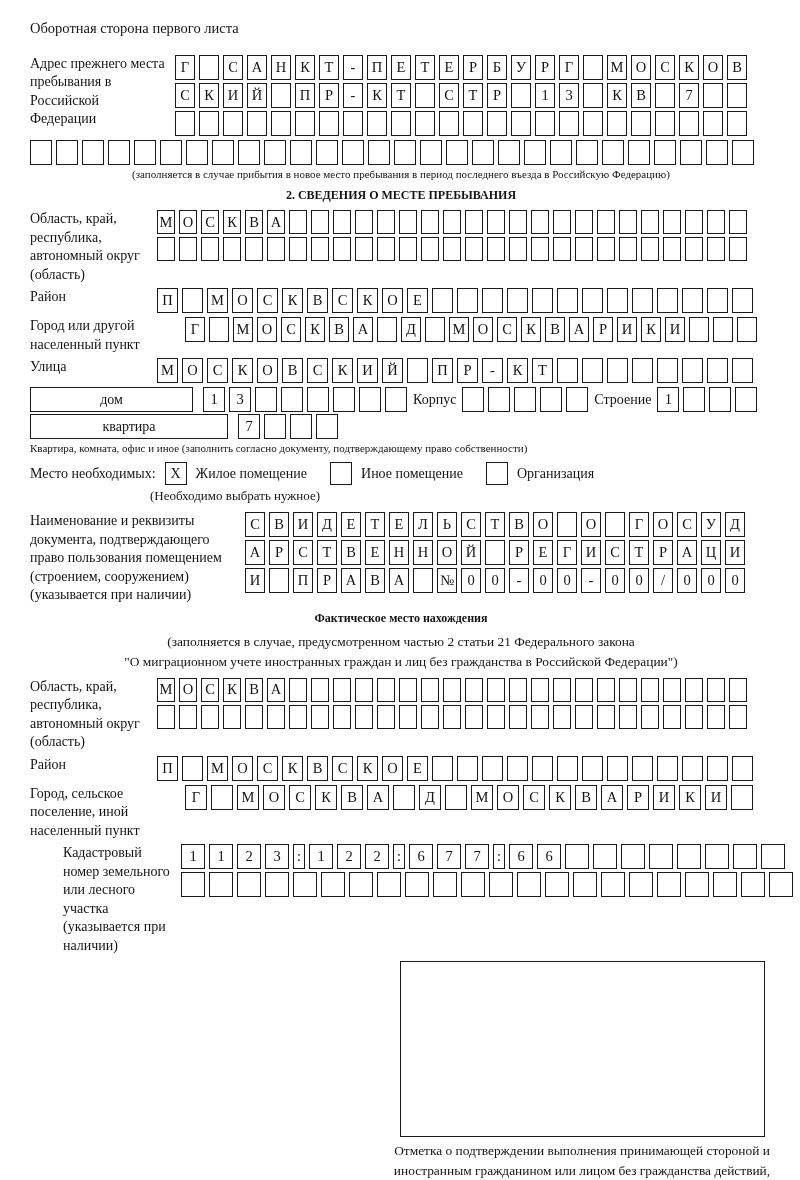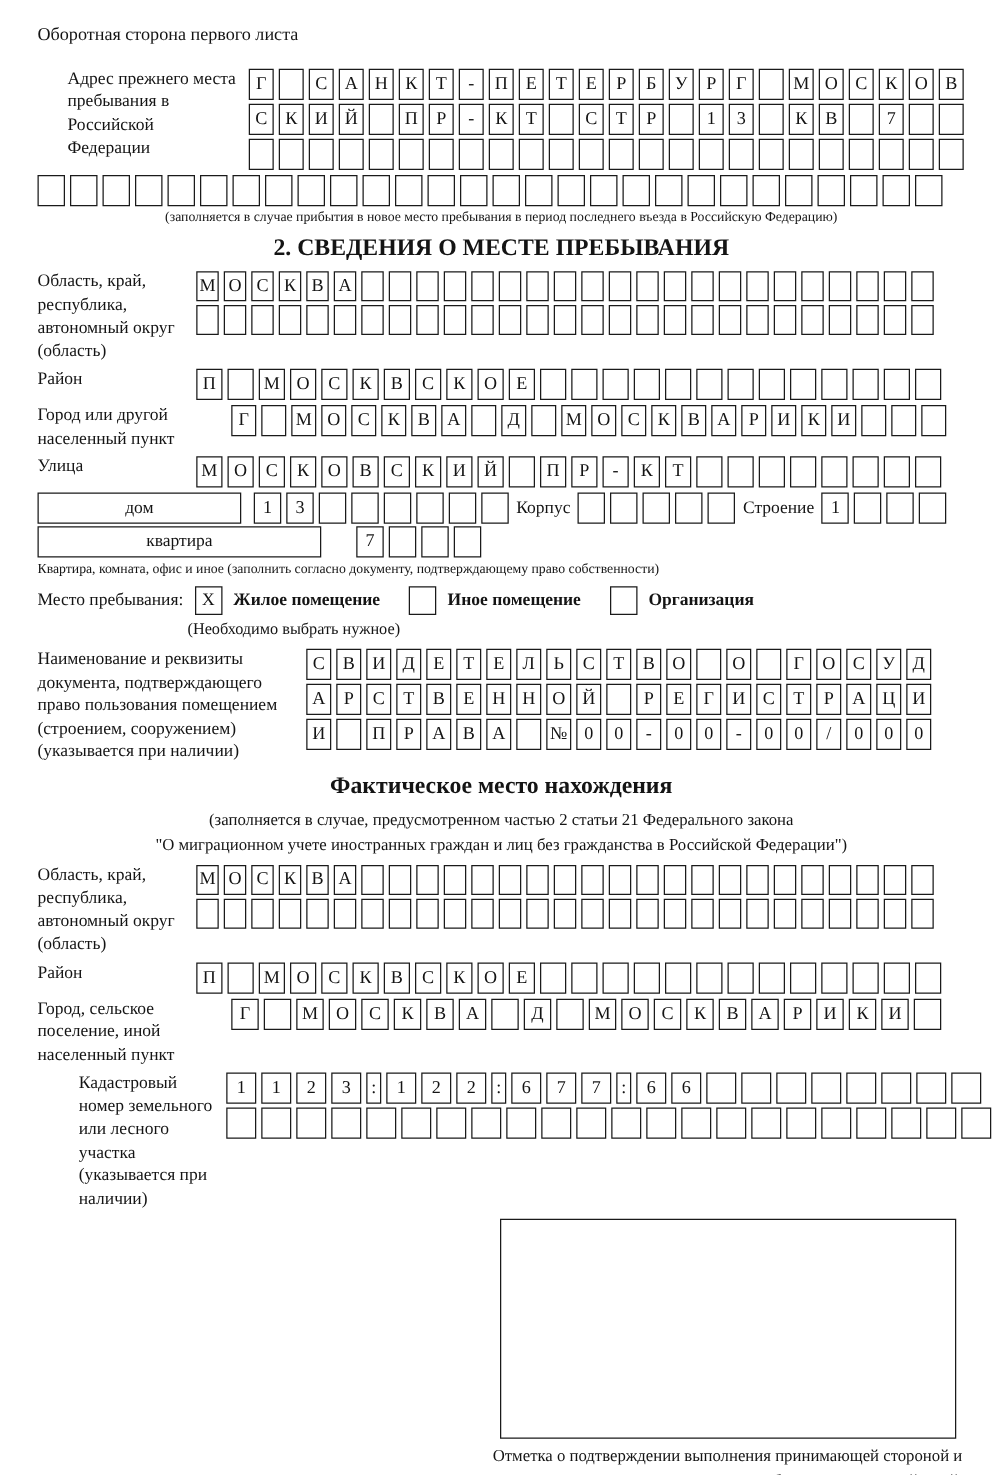--- a/index.html
+++ b/index.html
@@ -5,48 +5,48 @@
   html,body{margin:0;padding:0;background:#fff;}
   .page{
     width:800px;min-height:1180px;box-sizing:border-box;
     padding:10px 28px 8px 30px;background:#fff;color:#141414;
     font-family:"Liberation Serif","DejaVu Serif",serif;
     position:relative;overflow:hidden;
   }
   .header-note{font-size:14.5px;margin:10px 6px 18px 0;}
   .frow{display:flex;align-items:flex-start;margin-bottom:4px;}
   .flabel{flex:0 0 auto;font-size:14px;line-height:1.32;padding-right:8px;box-sizing:border-box;}
-  .lw145{width:145px;margin-left:24px;} .lw127{width:127px;} .lw155{width:155px;} .lw215{width:215px;} .lw118{width:118px;margin-left:33px;}
+  .lw145{width:145px;} .lw127{width:127px;} .lw155{width:155px;} .lw215{width:215px;} .lw118{width:118px;margin-left:33px;}
   .cellcol{display:flex;flex-direction:column;gap:3px;}
   .cells{display:flex;gap:4px;flex-wrap:nowrap;}
   .cell{
     box-sizing:border-box;flex:0 0 auto;border:1.7px solid #1a1a1a;height:25px;
     display:flex;align-items:center;justify-content:center;font-size:14.5px;background:#fff;
   }
   .cw18 .cell{width:18px;height:24px;} .cw20 .cell{width:20px;} .cw21 .cell{width:21px;}
   .cw22 .cell{width:22px;} .cw24 .cell{width:24px;}
   .cell.narrow{width:12px;}
   .full-row{margin:3px 0 2px 0;}
   .caption{font-size:11px;line-height:1.3;margin:1px 0 7px 0;}
   .caption.center{text-align:center;}
-  .sec-title{text-align:center;font-weight:bold;font-size:19px;margin:6px 0 7px 0;}
+  .sec-title{text-align:center;font-weight:bold;font-size:12px;margin:6px 0 7px 0;}
   .widebox{
     box-sizing:border-box;border:1.7px solid #1a1a1a;height:25px;
     display:flex;align-items:center;justify-content:center;font-size:14px;flex:0 0 auto;font-family:Liberation Serif, serif;
   }
   .widebox.dom{width:163px;margin-right:10px;}
-  .widebox.kvartira{width:227px;margin-right:28px;}
+  .widebox.kvartira{width:198px;margin-right:10px;}
   .house-row{display:flex;align-items:center;margin-bottom:2px;}
   .inline-label{font-size:14px;margin:0 6px;white-space:nowrap;}
   .stay-row{display:flex;align-items:center;font-size:14px;margin-top:2px;}
   .cbox{
     box-sizing:border-box;width:22px;height:23px;border:1.7px solid #1a1a1a;
     display:inline-flex;align-items:center;justify-content:center;font-size:14px;margin:0 9px;flex:0 0 auto;
   }
-  .stay-opt-label{margin-right:14px;white-space:nowrap;font-weight:bold;}
+  .stay-opt-label{margin-right:14px;white-space:nowrap;}
   .note-small{font-size:13px;margin:3px 0 8px 120px;}
   .al-note{text-align:center;font-size:13.4px;line-height:1.35;margin:0 0 2px 0;}
   .mark-box{
     box-sizing:border-box;width:365px;height:176px;border:1.8px solid #1a1a1a;
     margin:6px 0 4px 370px;background:#fff;
   }
   .mark-caption{
     width:404px;margin-left:350px;text-align:center;
     font-size:13.4px;line-height:1.5;
   }
@@ -363,21 +363,21 @@
     <div class="cells cw22">
         <span class="cell">7</span>
         <span class="cell"></span>
         <span class="cell"></span>
         <span class="cell"></span>
       </div>
   </div>
   <div class="caption">Квартира, комната, офис и иное (заполнить согласно документу, подтверждающему право собственности)</div>
 
   <div class="stay-row">
-    <span>Место пребывания:</span>
+    <span>Место необходимых:</span>
     <span class="cbox">X</span>
     <span class="stay-opt-label">Жилое помещение</span>
     <span class="cbox"></span>
     <span class="stay-opt-label">Иное помещение</span>
     <span class="cbox"></span>
     <span class="stay-opt-label">Организация</span>
   </div>
   <div class="note-small">(Необходимо выбрать нужное)</div>
 
   <div class="frow">

